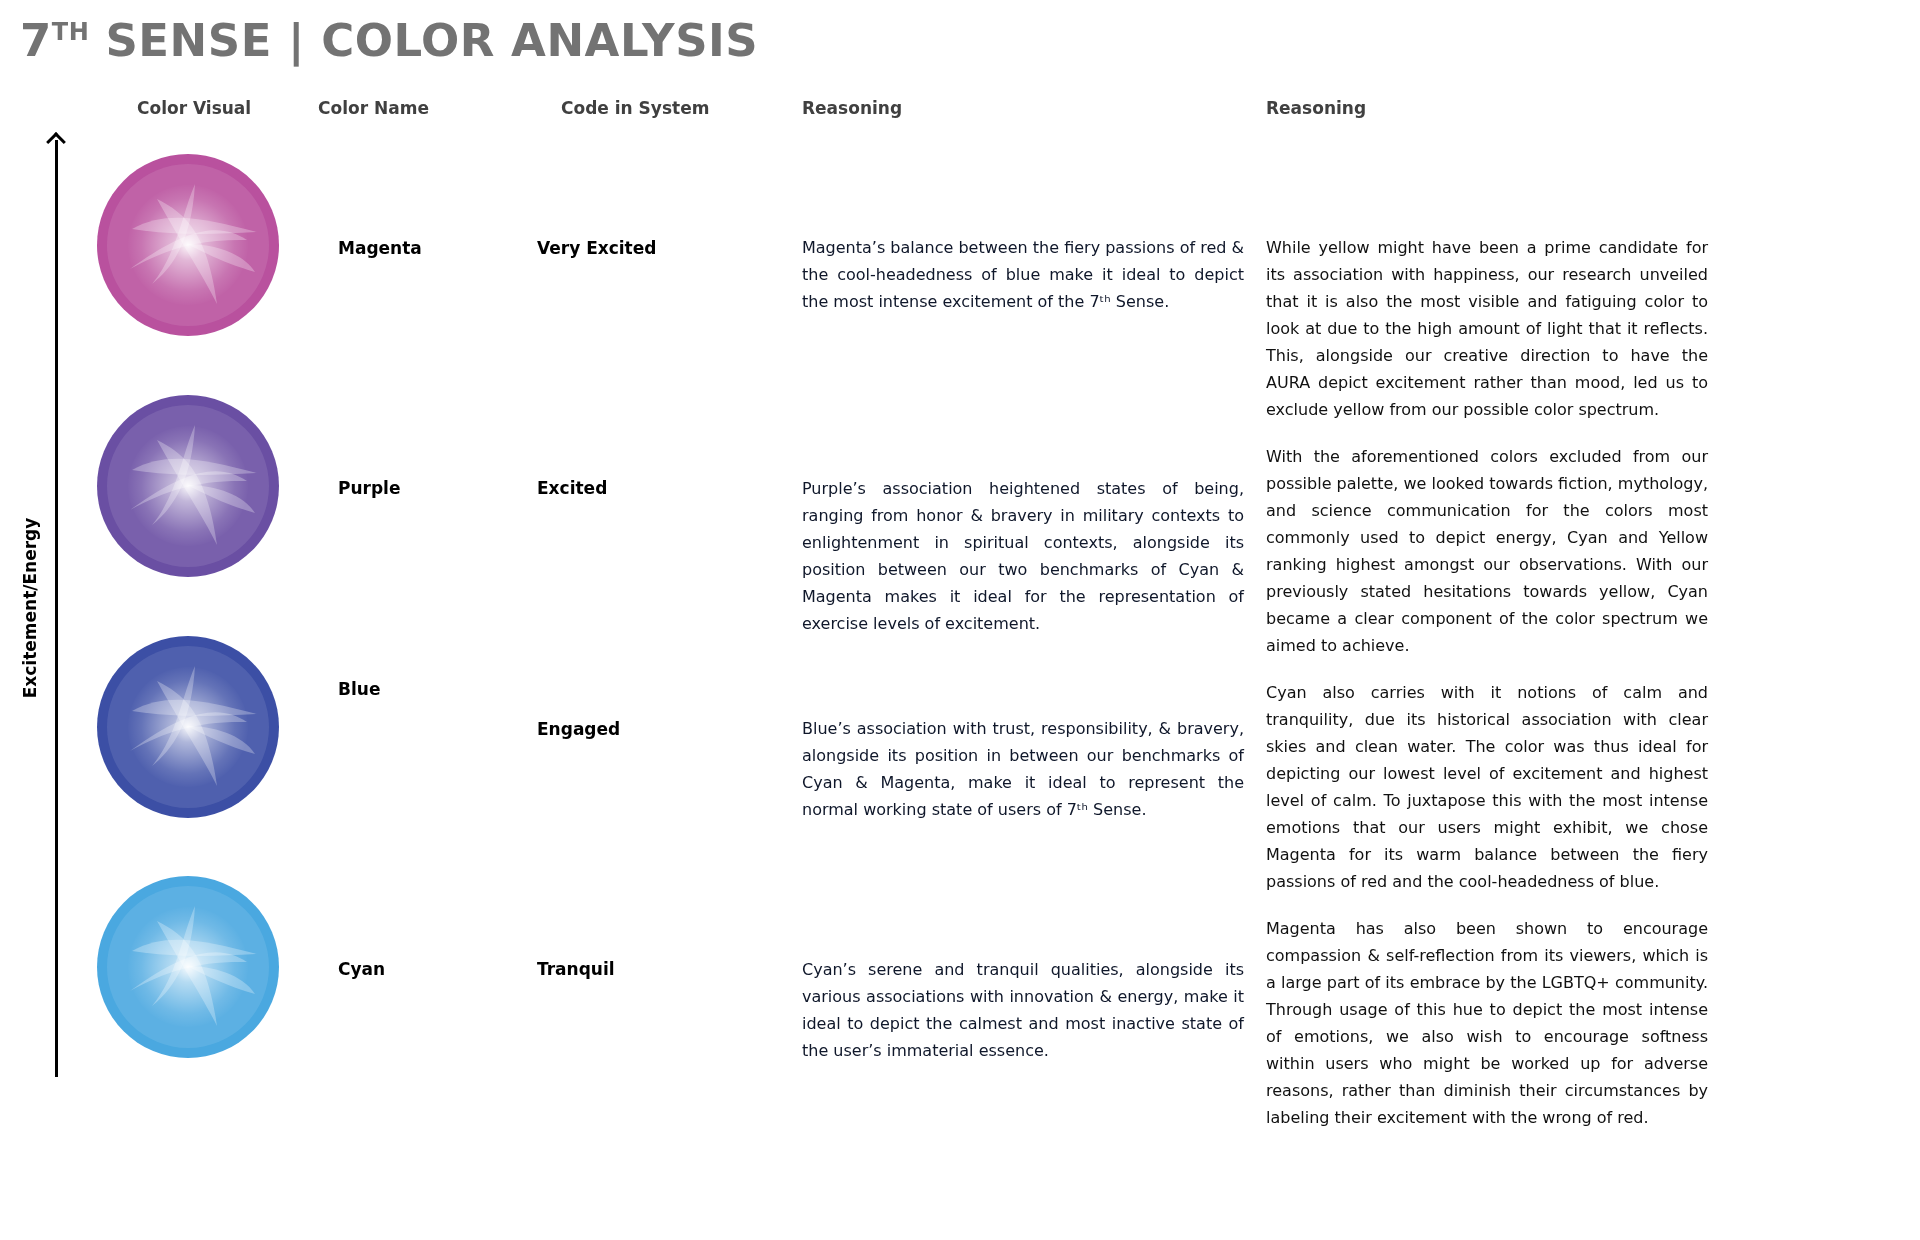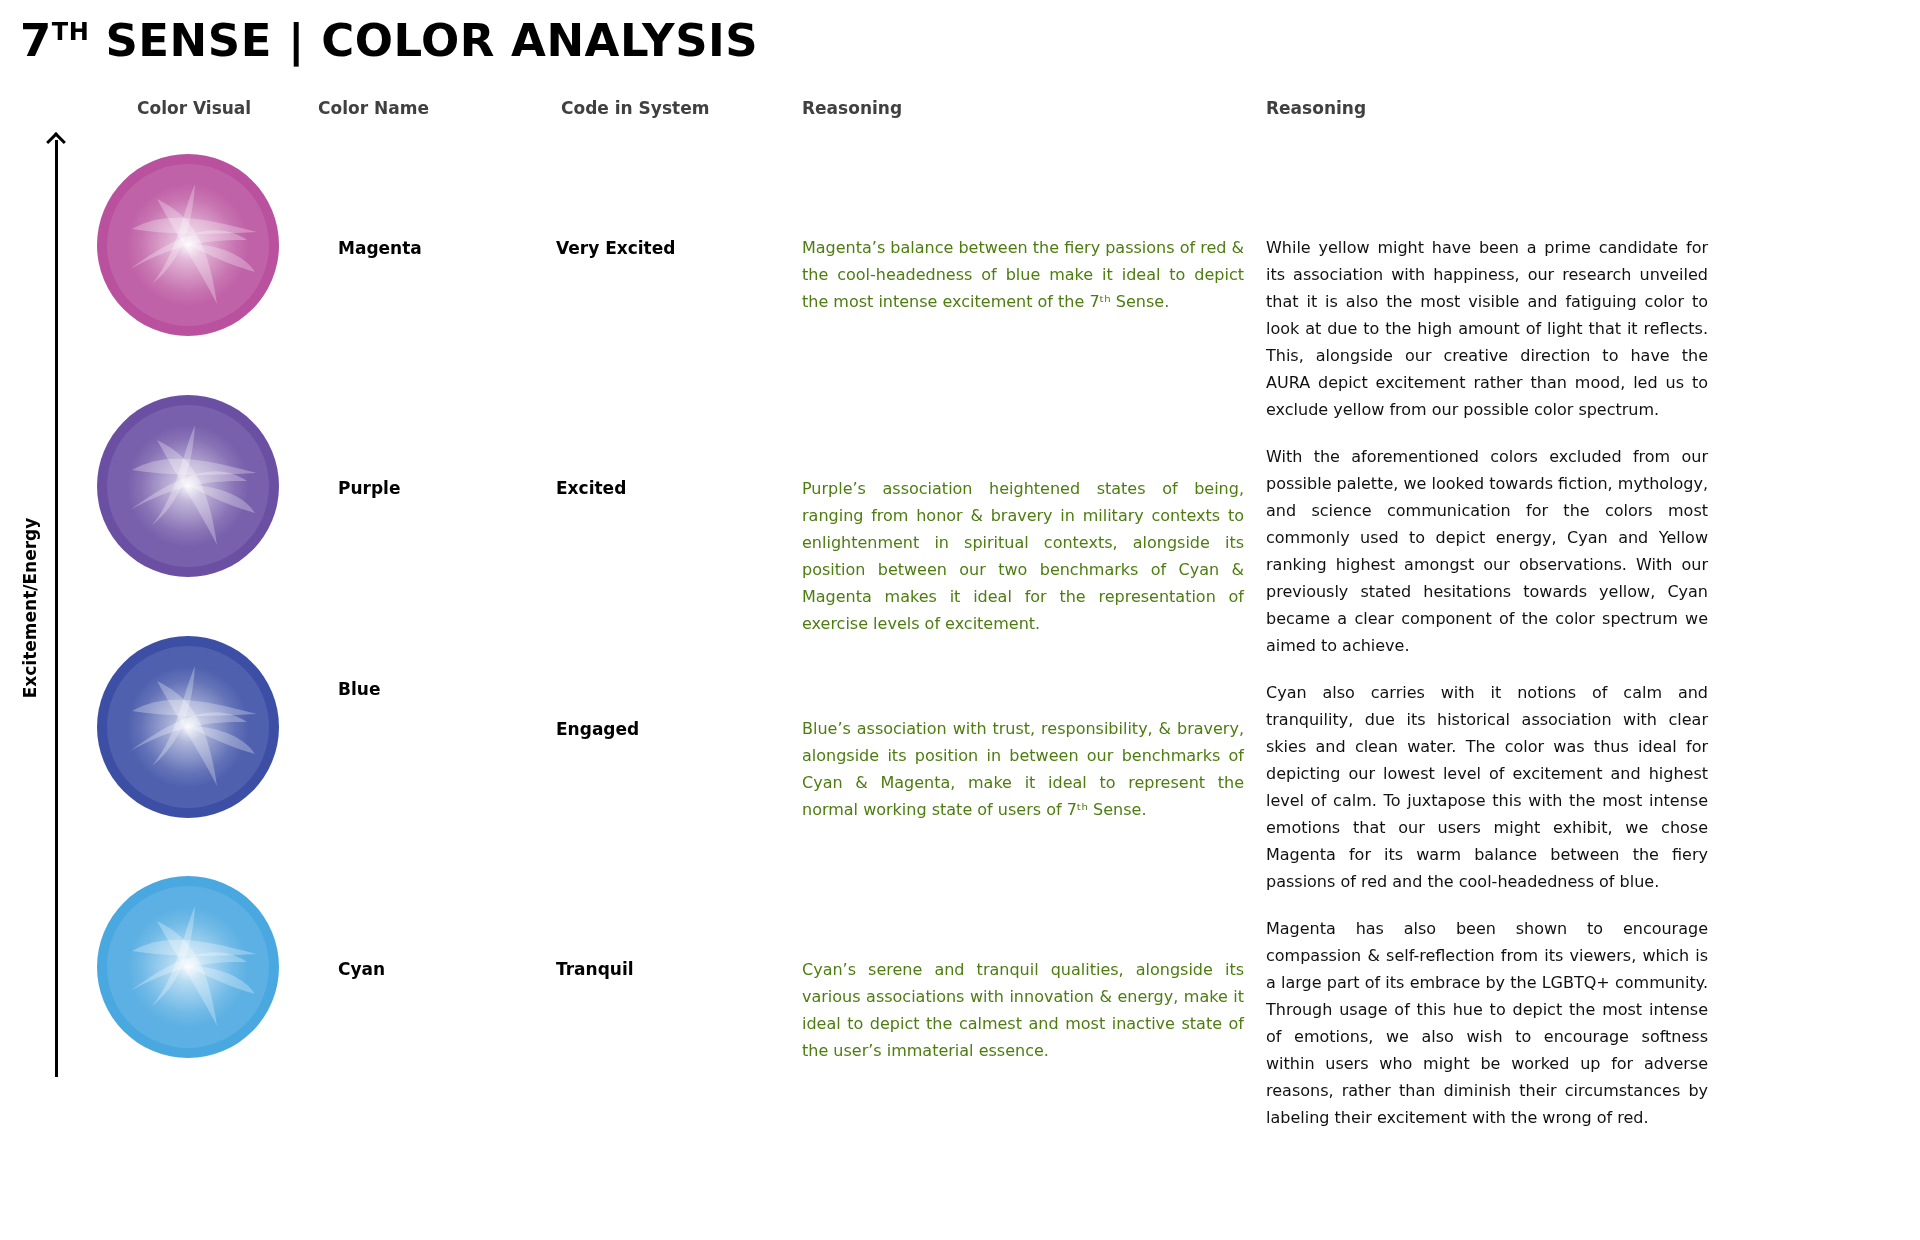--- a/index.html
+++ b/index.html
@@ -1,37 +1,37 @@
 <!DOCTYPE html>
 <html><head>
   <meta charset="utf-8">
   <style>
     html, body { margin:0; padding:0; background:#ffffff; }
     body { width:1920px; height:1240px; position:relative; overflow:hidden;
            font-family:"DejaVu Sans", sans-serif; color:#111; }
     .title { position:absolute; left:20px; top:14px; font-size:45px; font-weight:bold;
-             letter-spacing:0.5px; color:#000000; white-space:nowrap; }
+             letter-spacing:0.5px; color:#737373; white-space:nowrap; }
     .title sup { font-size:24px; vertical-align:top; position:relative; top:4px; }
     .hdr { position:absolute; top:98px; font-size:17px; font-weight:bold; color:#404040; white-space:nowrap; }
     .axis-line { position:absolute; left:55px; top:140px; width:3px; height:937px; background:#000; }
     .axis-head { position:absolute; left:49px; top:135px; width:11px; height:11px;
                  border-left:3px solid #000; border-top:3px solid #000; transform:rotate(45deg); }
     .axis-label { position:absolute; left:30px; top:608px; transform:translate(-50%,-50%) rotate(-90deg);
                   font-size:17px; font-weight:bold; white-space:nowrap; color:#000; }
     .orb { position:absolute; width:182px; height:182px; border-radius:50%; overflow:hidden; }
     .orb .rim { position:absolute; inset:10px; border-radius:50%;
                 background:rgba(255,255,255,0.10); }
     .orb .glow { position:absolute; left:50%; top:50%; width:120px; height:120px; margin:-60px 0 0 -60px;
                  border-radius:50%;
                  background:radial-gradient(circle, rgba(255,255,255,0.95) 0%, rgba(255,255,255,0.55) 18%, rgba(255,255,255,0.12) 55%, rgba(255,255,255,0) 72%); }
     .orb svg { position:absolute; left:0; top:0; }
     .cname { position:absolute; left:318px; font-size:17px; font-weight:bold; color:#000; white-space:nowrap;margin-left:20px; }
-    .ccode { position:absolute; left:556px; font-size:17px; font-weight:bold; color:#000; white-space:nowrap; }
+    .ccode { position:absolute; left:537px; font-size:17px; font-weight:bold; color:#000; white-space:nowrap; }
     .reason { position:absolute; left:802px; width:442px; font-size:16px; line-height:27px;
-              text-align:justify; color:#4d7c0f; }
+              text-align:justify; color:#0f172a; }
     .reason2 { position:absolute; left:1266px; width:442px; font-size:16px; line-height:27px; text-align:justify; color:#111; }
     .reason2 p { margin:0 0 20px 0; }
   </style>
 </head>
 <body>
 
 <div class="title"><span>7</span><sup>TH</sup><span> SENSE | COLOR ANALYSIS</span></div>
 
 <div class="hdr" style="left:137px">Color Visual</div>
 <div class="hdr" style="left:318px">Color Name</div>

